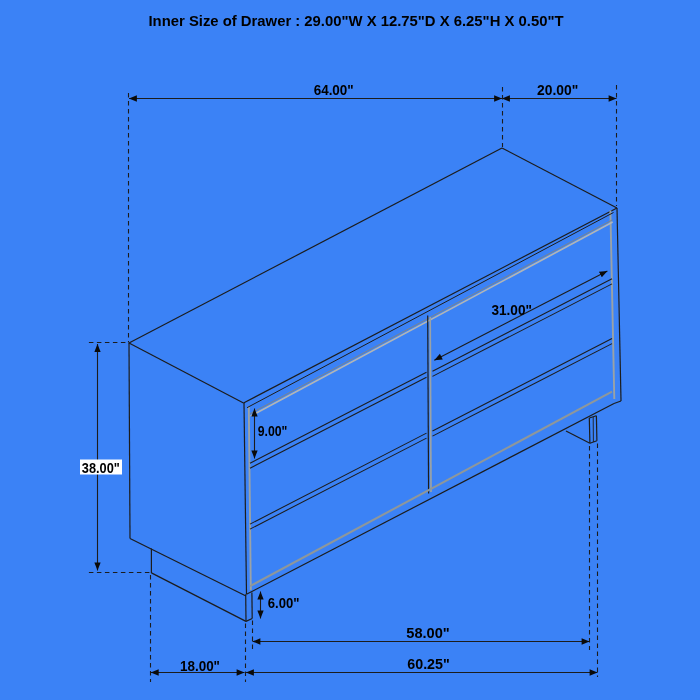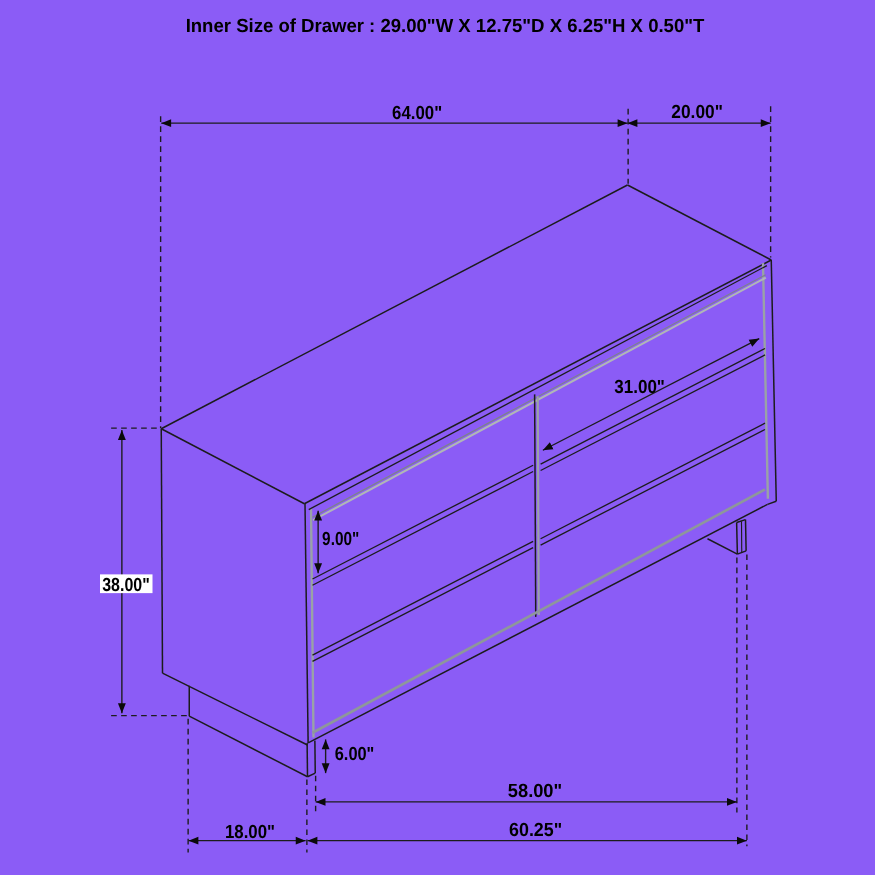--- a/index.html
+++ b/index.html
@@ -1,16 +1,16 @@
 <!DOCTYPE html>
 <html><head>
 <meta charset="utf-8">
 <style>
   html,body{margin:0;padding:0;background:#fff;}
-  .wrap{width:700px;height:700px;background:#8b5cf6;position:relative;overflow:hidden;transform:translateZ(0);will-change:transform;}
+  .wrap{width:700px;height:700px;background:#3b82f6;position:relative;overflow:hidden;transform:translateZ(0);will-change:transform;}
   text{font-family:"Liberation Sans",sans-serif;font-weight:bold;fill:#000;}
 </style>
 </head>
 <body>
 <div class="wrap">
 <svg width="700" height="700" viewBox="0 0 700 700" xmlns="http://www.w3.org/2000/svg">
 <defs>
 <marker id="ah" markerWidth="10" markerHeight="8" refX="8.2" refY="4" orient="auto-start-reverse" markerUnits="userSpaceOnUse">
   <path d="M0.3,0.85 L8.2,4 L0.3,7.15 Z" fill="#0a0a0a"></path>
 </marker>

